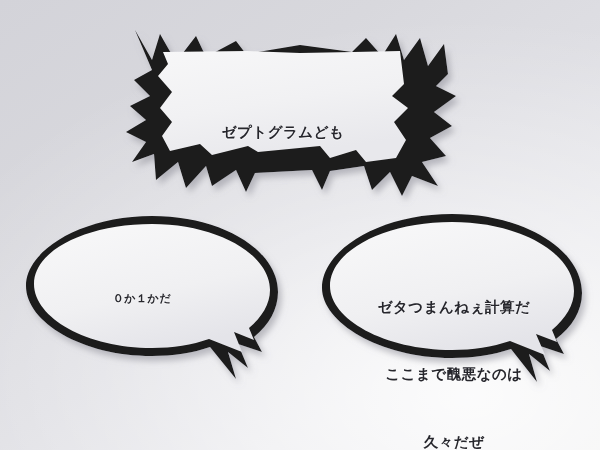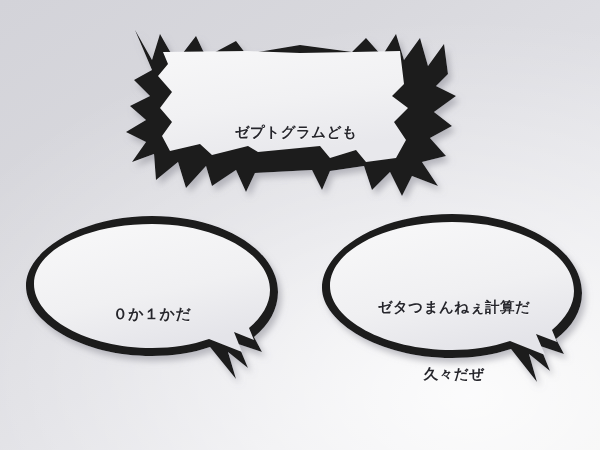--- a/index.html
+++ b/index.html
@@ -32,30 +32,30 @@
     text-align: center;
     color: #26262c;
     font-weight: bold;
     letter-spacing: 0.5px;
     white-space: pre;
     line-height: 1.55;
     -webkit-font-smoothing: antialiased;
     text-shadow: 0 1px 0 rgba(255,255,255,0.55);
   }
   #text-starburst {
-    left: 178px;
+    left: 165px;
     top: 76px;
     width: 236px;
     font-size: 14.5px;
   }
   #text-left-ellipse {
-    left: 36px;
+    left: 26px;
     top: 256px;
     width: 232px;
-    font-size: 15px;
+    font-size: 11px;
   }
   #text-right-ellipse {
     left: 336px;
     top: 251px;
     width: 236px;
     font-size: 14.5px;
   }
   .tline { display: block; }
 </style>
 </head>
@@ -142,16 +142,17 @@
   <div class="bubble-text" id="text-starburst">
     <span class="tline">ゼプトグラムども</span>
   </div>
 
   <div class="bubble-text" id="text-left-ellipse">
     <span class="tline">０か１かだ</span>
   </div>
 
   <div class="bubble-text" id="text-right-ellipse">
     <span class="tline">ゼタつまんねぇ計算だ</span>
+    <span class="tline">ここまで醜悪なのは</span>
     <span class="tline">久々だぜ</span>
   </div>
 
 </div>
 
 </body></html>

